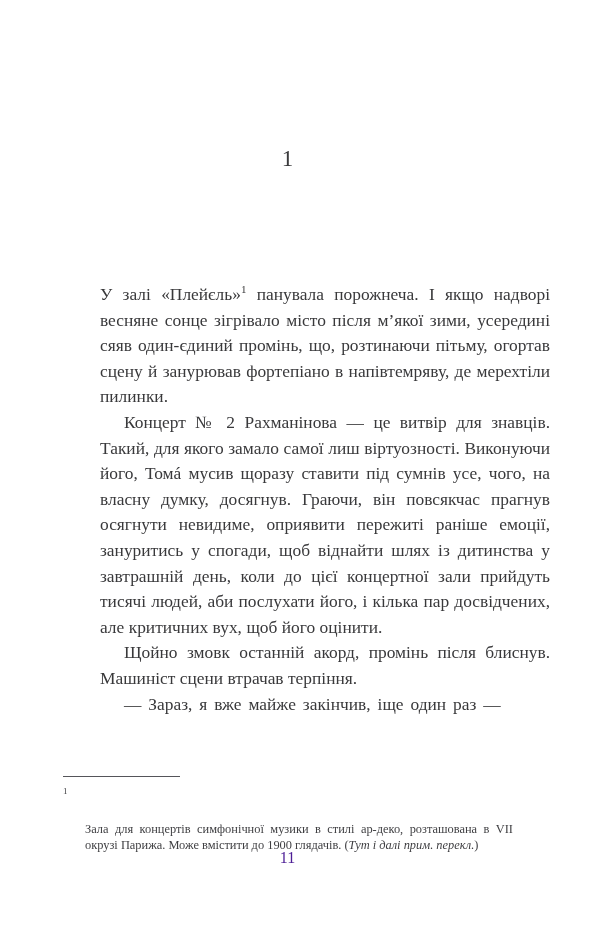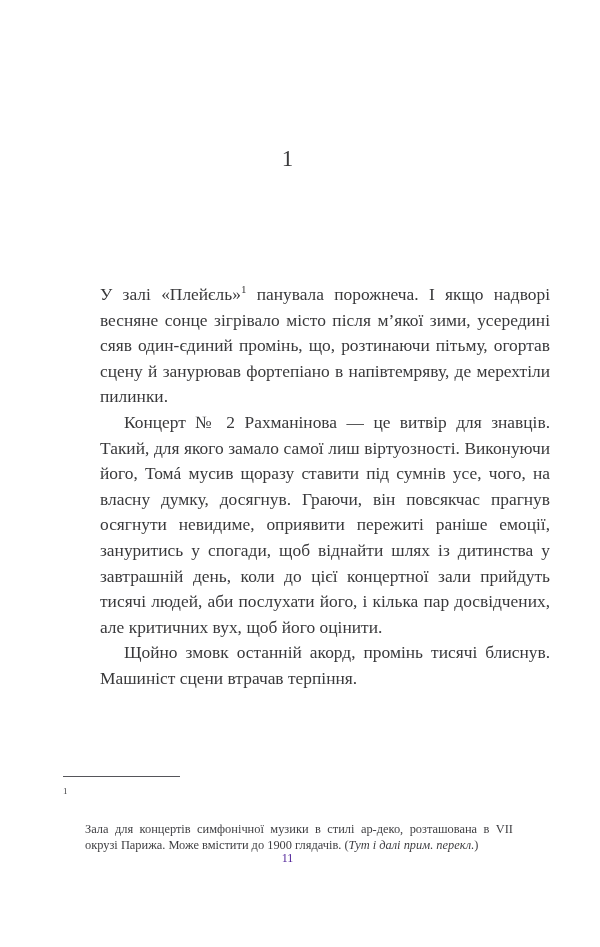--- a/index.html
+++ b/index.html
@@ -115,41 +115,41 @@
     font-style: italic;
   }
 
   
   .folio {
     position: absolute;
     left: 63px;
     top: 848px;
     width: 449px;
     text-align: center;
-    font-size: 12px;
+    font-size: 16px;
     line-height: 20px;
     color: #4c1d95;
   }
 </style>
 </head>
 <body>
 
 <div class="page">
 
   <div class="chapter-number">1</div>
 
   <div class="body-text">
 
     <p class="para first"><span>У залі «Плейєль»</span><sup class="fnref">1</sup><span> панувала порожнеча. І якщо надворі весняне сонце зігрівало місто після м’якої зими, усередині сяяв один-єдиний промінь, що, розтинаючи пітьму, огортав сцену й занурював фортепіано в напівтемряву, де мерехтіли пилинки.</span></p>
 
     <p class="para"><span>Концерт № 2 Рахманінова — це витвір для знавців. Такий, для якого замало самої лиш віртуозності. Виконуючи його, Томá мусив щоразу ставити під сумнів усе, чого, на власну думку, досягнув. Граючи, він повсякчас прагнув осягнути невидиме, оприявити пережиті раніше емоції, зануритись у спогади, щоб віднайти шлях із дитинства у завтрашній день, коли до цієї концертної зали прийдуть тисячі людей, аби послухати його, і кілька пар досвідчених, але критичних вух, щоб його оцінити.</span></p>
 
-    <p class="para"><span>Щойно змовк останній акорд, промінь тисячі блиснув. Машиніст сцени втрачав терпіння.</span></p>
+    <p class="para"><span>Щойно змовк останній акорд, промінь після блиснув. Машиніст сцени втрачав терпіння.</span></p>
 
-    <p class="para dialogue"><br></p>
+    <p class="para dialogue"><span>— Зараз, я вже майже закінчив, іще один раз —</span><br></p>
 
   </div>
 
   <div class="footnote-rule"></div>
 
   <div class="footnote">
     <span class="footnote-marker">1</span>
     <span class="footnote-body"><span>Зала для концертів симфонічної музики в стилі ар-деко, розташована в VII окрузі Парижа. Може вмістити до 1900 глядачів. (</span><i>Тут і далі прим. перекл.</i><span>)</span></span>
   </div>
 

